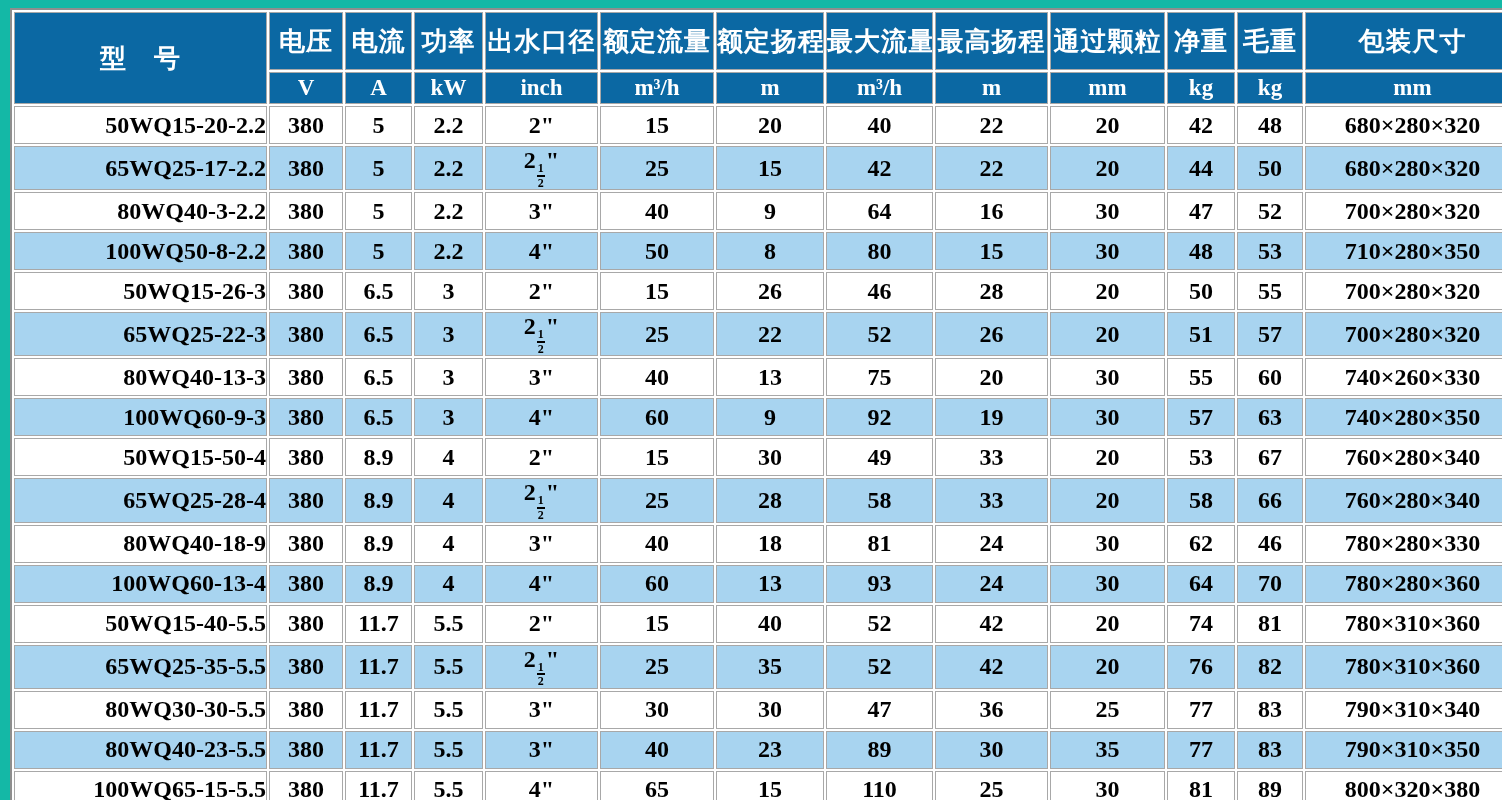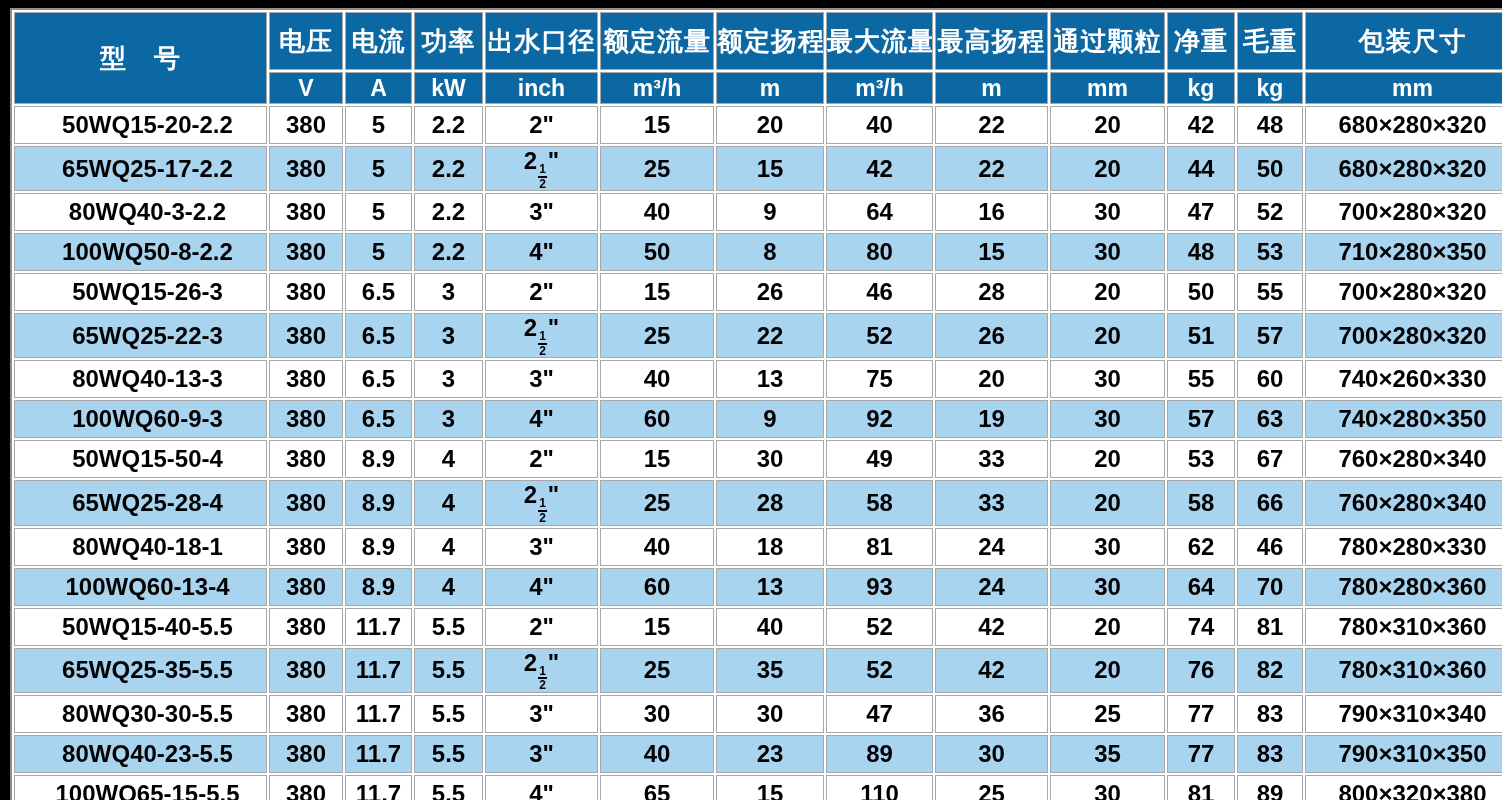--- a/index.html
+++ b/index.html
@@ -5,22 +5,22 @@
   html, body {
     margin: 0;
     padding: 0;
     background: #ffffff;
   }
   .page {
     width: 1502px;
     height: 800px;
     box-sizing: border-box;
     padding: 8px 12px 10px 10px;
-    background: #000000;
-    font-family: Liberation Sans, sans-serif;
+    background: #14b8a6;
+    font-family: Liberation Serif, serif;
   }
   table.spec-table {
     width: 100%;
     height: 100%;
     table-layout: fixed;
     border-collapse: separate;
     border-spacing: 2px;
     border: 2px solid var(--outer-border, #8e8e8e);
     background: #ffffff;
   }
@@ -51,21 +51,21 @@
     font-weight: bold;
     color: var(--body-text, #000000);
     text-align: center;
     height: 36px;
     background: var(--row-bg, #ffffff);
   }
   tbody tr:nth-child(even) td {
     background: var(--row-stripe-bg, #a8d4f0);
   }
   td.model {
-    text-align: center;
+    text-align: right;
     padding-left: 14px;
   }
   .vfrac {
     display: inline-flex;
     flex-direction: column;
     align-items: center;
     font-size: 12px;
     line-height: 1.05;
     font-weight: bold;
     vertical-align: -4px;
@@ -281,21 +281,21 @@
           <td>25</td>
           <td>28</td>
           <td>58</td>
           <td>33</td>
           <td>20</td>
           <td>58</td>
           <td>66</td>
           <td>760×280×340</td>
         </tr>
         <tr>
-          <td class="model">80WQ40-18-1</td>
+          <td class="model">80WQ40-18-9</td>
           <td>380</td>
           <td>8.9</td>
           <td>4</td>
           <td>3"</td>
           <td>40</td>
           <td>18</td>
           <td>81</td>
           <td>24</td>
           <td>30</td>
           <td>62</td>

